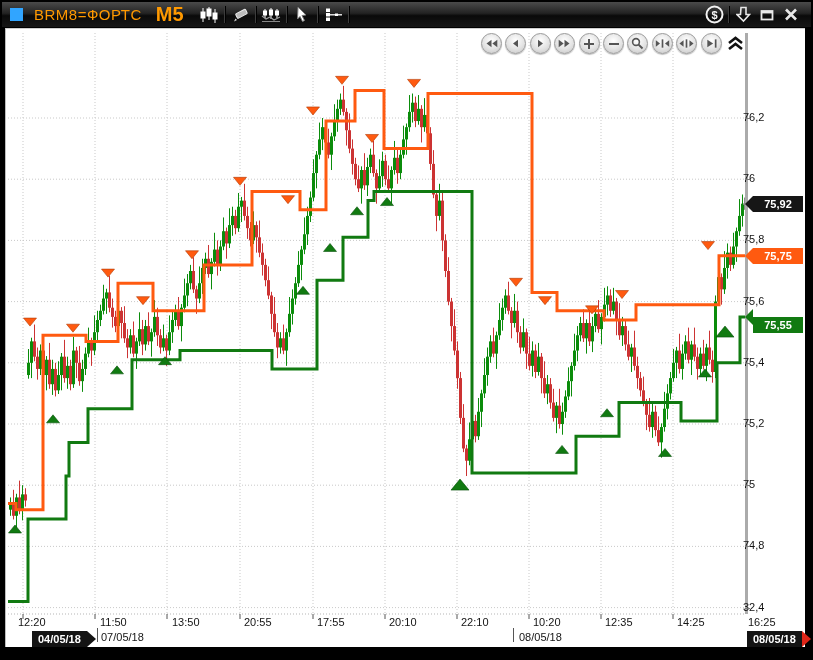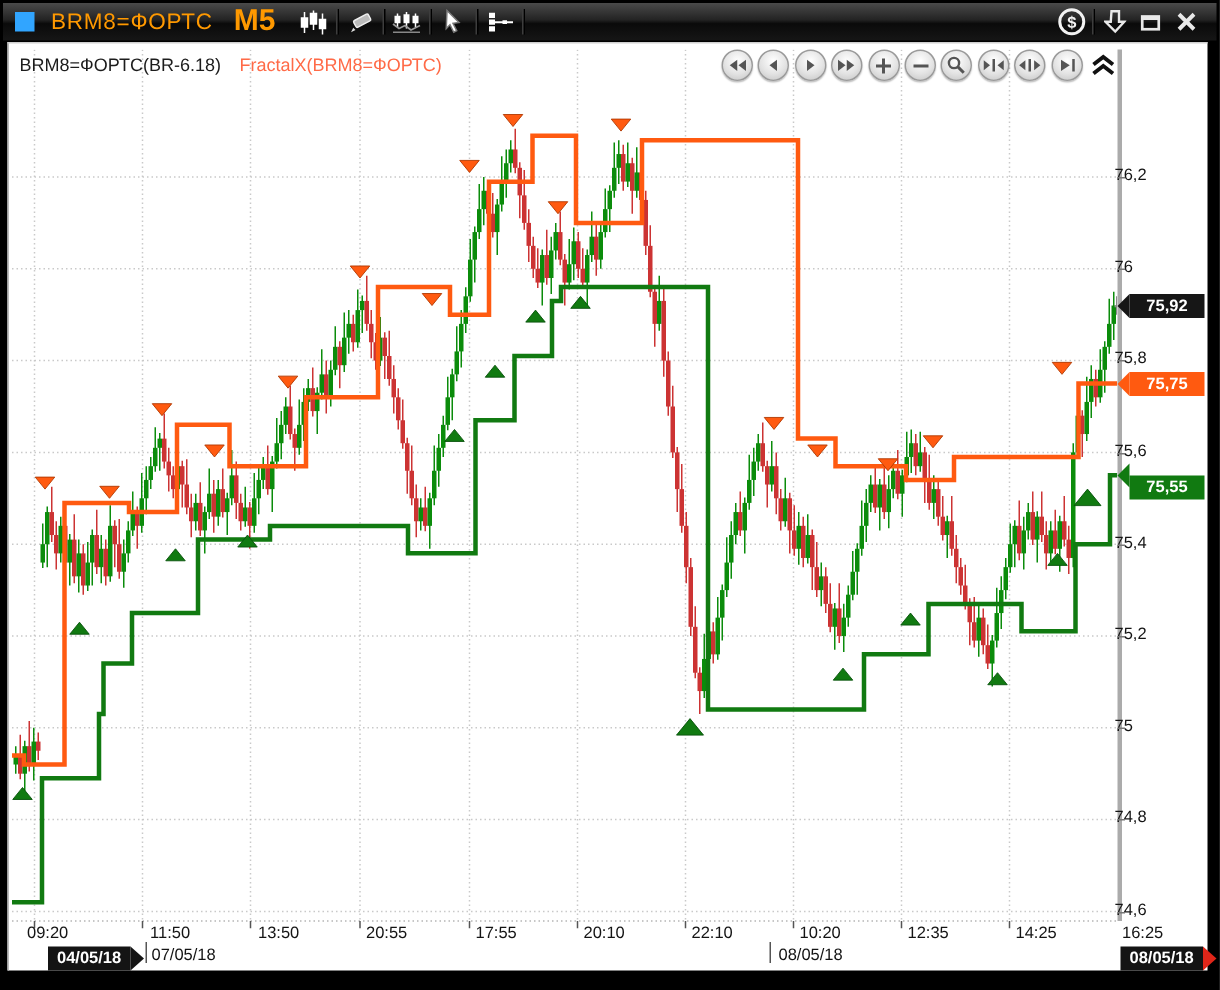--- a/index.html
+++ b/index.html
@@ -145,24 +145,20 @@
         <div class="tb-icon">
           <svg width="14" height="13" viewBox="0 0 14 13">
             <path d="M2 1.5 L12 11.5 M12 1.5 L2 11.5" stroke="#e8e8e8" stroke-width="2.6"></path>
           </svg>
         </div>
       </div>
   </div>
 
   <div class="panel"></div>
 
-  <div class="hdr">
-    <span class="hdr-main">BRM8=ФОРТС(BR-6.18)</span>
-    <span class="hdr-ind" id="hdr-ind" style="color: rgb(255, 106, 71);">FractalX(BRM8=ФОРТС)</span>
-  </div>
 
   <div id="navbar">
       <div class="navbtn" style="left: 481px;">
         <svg width="15" height="11" viewBox="0 0 18 12">
           <polygon points="9,1.5 3,6 9,10.5" fill="#555"></polygon>
           <polygon points="16,1.5 10,6 16,10.5" fill="#555"></polygon>
         </svg>
       </div>
       <div class="navbtn" style="left: 505.4px;">
         <svg width="15" height="11" viewBox="0 0 18 12">
@@ -1290,39 +1286,39 @@
       <div class="ylab" style="top: 294.6px;">75,6</div>
       <div class="ytick" style="top: 301.6px;"></div>
       <div class="ylab" style="top: 355.8px;">75,4</div>
       <div class="ytick" style="top: 362.8px;"></div>
       <div class="ylab" style="top: 417px;">75,2</div>
       <div class="ytick" style="top: 424px;"></div>
       <div class="ylab" style="top: 478.2px;">75</div>
       <div class="ytick" style="top: 485.2px;"></div>
       <div class="ylab" style="top: 539.4px;">74,8</div>
       <div class="ytick" style="top: 546.4px;"></div>
-      <div class="ylab" style="top: 600.6px;">74,6</div>
+      <div class="ylab" style="top: 600.6px;">32,4</div>
       <div class="ytick" style="top: 607.6px;"></div>
     </div>
 
   <div class="ptag" id="tag-last" style="top: 195.68px;">
     <span class="arr" style="border-right: 8px solid rgb(22, 22, 22);"></span>
     <span class="box" style="background: rgb(22, 22, 22);">75,92</span>
   </div>
   <div class="ptag" id="tag-up" style="top: 247.7px;">
     <span class="arr" style="border-right: 8px solid rgb(255, 90, 16);"></span>
     <span class="box" style="background: rgb(255, 90, 16);">75,75</span>
   </div>
   <div class="ptag" id="tag-low" style="top: 308.9px;">
     <span class="arr" style="border-right: 8px solid rgb(17, 122, 17);"></span>
     <span class="box" style="background: rgb(17, 122, 17); margin-top: 17px;">75,55</span>
   </div>
 
   <div id="xaxis">
-      <div class="xlab" style="left: 18px;">09:20</div>
+      <div class="xlab" style="left: 18px;">12:20</div>
       <div class="xlab" style="left: 100px;">11:50</div>
       <div class="xlab" style="left: 172px;">13:50</div>
       <div class="xlab" style="left: 244px;">20:55</div>
       <div class="xlab" style="left: 317px;">17:55</div>
       <div class="xlab" style="left: 389px;">20:10</div>
       <div class="xlab" style="left: 461px;">22:10</div>
       <div class="xlab" style="left: 533px;">10:20</div>
       <div class="xlab" style="left: 605px;">12:35</div>
       <div class="xlab" style="left: 677px;">14:25</div>
       <div class="xlab" style="left: 748px;">16:25</div>

